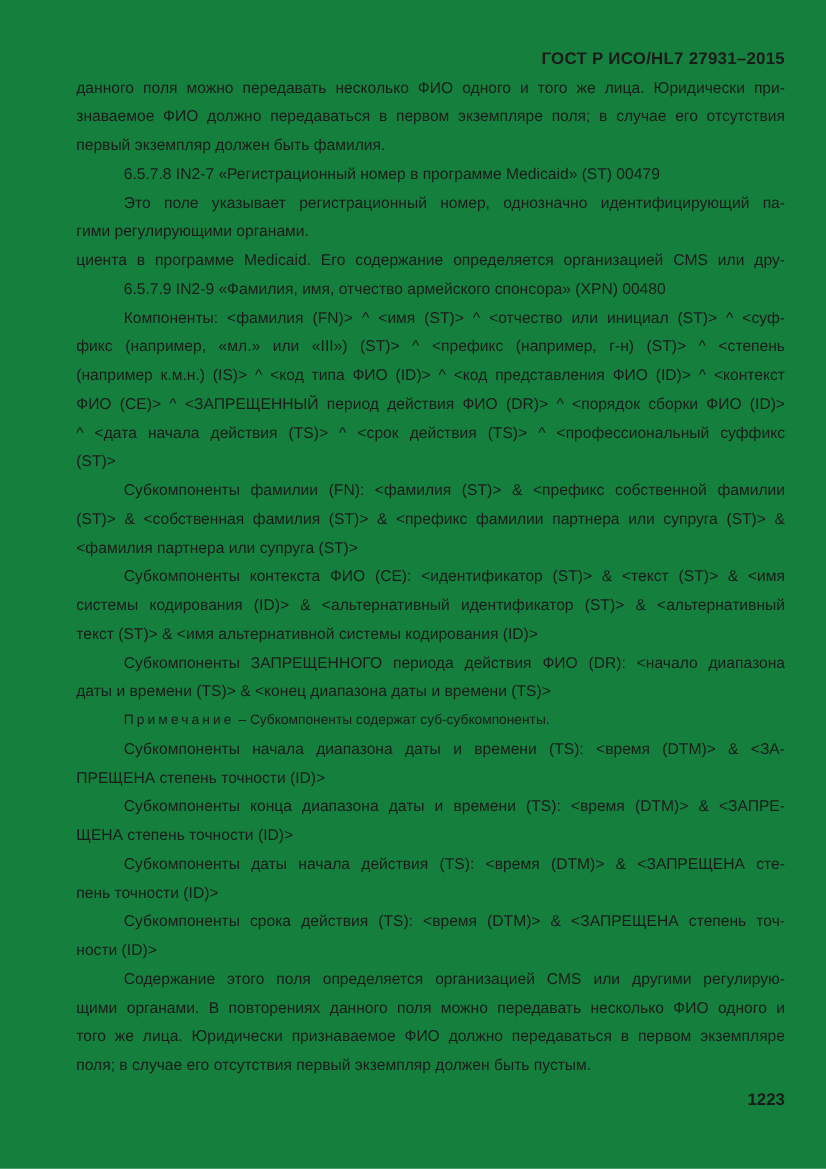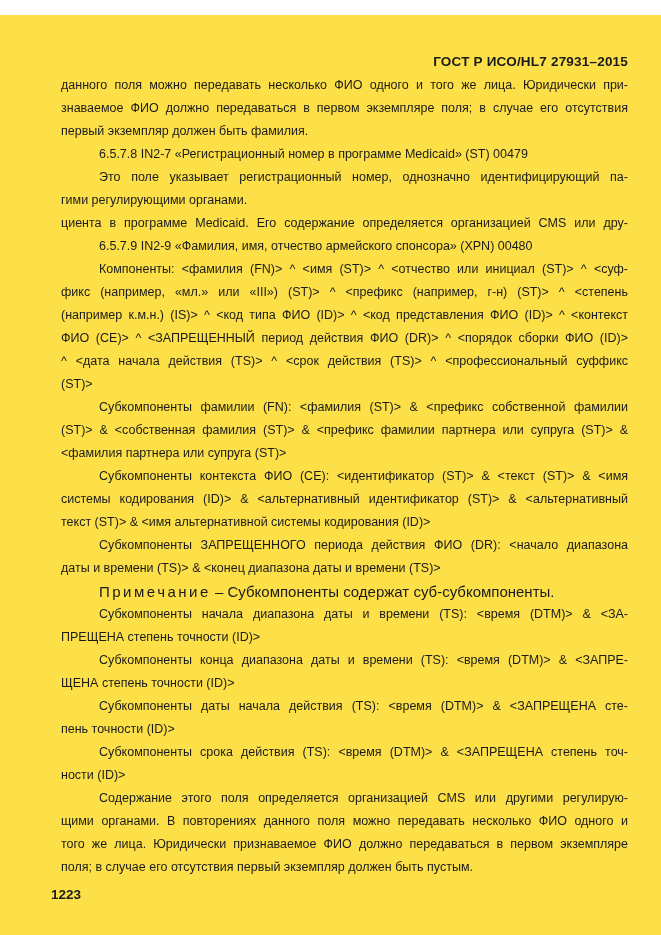--- a/index.html
+++ b/index.html
@@ -11,22 +11,21 @@
     width: 661px;
     height: 935px;
     position: relative;
     font-family: "Liberation Sans", sans-serif;
     color: #1b1b1b;
     overflow: hidden;
   }
   .page {
     position: absolute;
     inset: 0;
-    background: #fde047;
-    margin-top: 15px;
+    background: #15803d;
   }
   .running-header {
     position: absolute;
     top: 39px;
     left: 61px;
     width: 567px;
     text-align: right;
     font-size: 13.5px;
     font-weight: bold;
     letter-spacing: 0.2px;
@@ -51,32 +50,32 @@
     overflow: hidden;
     white-space: normal;
   }
   .line.last {
     text-align-last: left;
   }
   .line.first {
     text-indent: 38px;
   }
   .line.note {
-    font-size: 15px;
+    font-size: 11px;
     text-align-last: left;
   }
   .note-label {
     letter-spacing: 2.5px;
   }
   .page-footer {
     position: absolute;
     top: 872px;
-    left: 51px;
+    left: 61px;
     width: 567px;
-    text-align: left;
+    text-align: right;
     font-size: 13.5px;
     font-weight: bold;
   }
 </style>
 </head>
 <body>
 
 <div class="page">
   <div class="running-header">ГОСТ Р ИСО/HL7 27931–2015</div>
 

